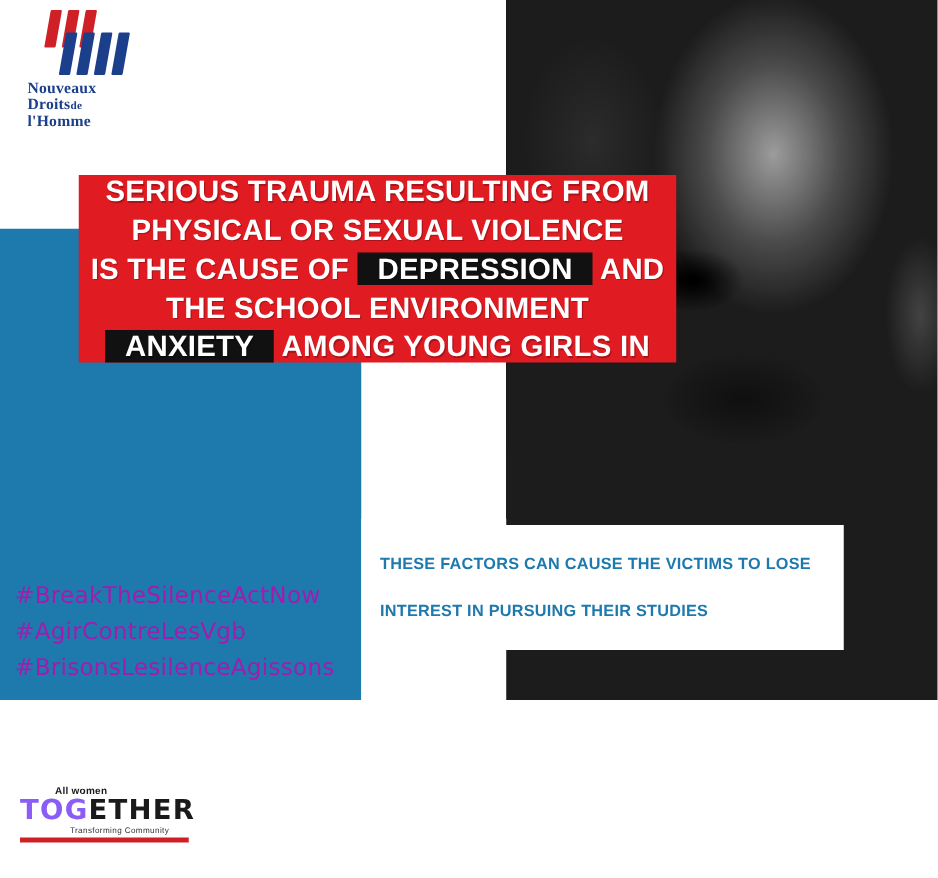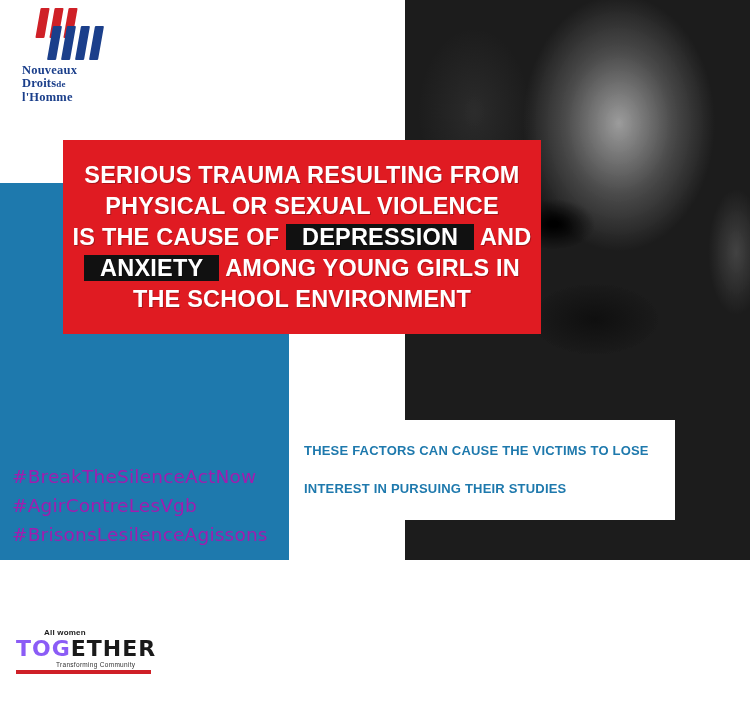--- a/index.html
+++ b/index.html
@@ -65,21 +65,21 @@
     color: #1b3f8b;
     font-size: 12.5px;
     line-height: 13px;
     letter-spacing: 0.2px;
   }
   .logo-text .small { font-size: 9px; font-weight: bold; }
 
   
   .red-banner {
     position: absolute;
-    left: 63px; top: 140px; width: 478px; height: 194px;
+    left: 63px; top: 140px; width: 478px; height: 150px;
     background: #e01b22;
     display: flex; flex-direction: column;
     align-items: center; justify-content: center;
     padding: 8px 10px;
   }
   .red-banner .line {
     color: #ffffff;
     font-weight: bold;
     font-size: 23.5px;
     line-height: 31px;
@@ -189,24 +189,24 @@
     <div class="line">
       <span>SERIOUS TRAUMA RESULTING FROM</span>
     </div>
     <div class="line">
       <span>PHYSICAL OR SEXUAL VIOLENCE</span>
     </div>
     <div class="line">
       <span>IS THE CAUSE OF </span><span class="hl">DEPRESSION</span><span> AND</span>
     </div>
     <div class="line">
+      <span>THE SCHOOL ENVIRONMENT</span>
+    </div>
+    <div class="line">
       <span class="hl">ANXIETY</span><span> AMONG YOUNG GIRLS IN</span>
-    </div>
-    <div class="line">
-      <span>THE SCHOOL ENVIRONMENT</span>
     </div>
   </div>
 
   <div class="sub-banner">
     <div class="line">THESE FACTORS CAN CAUSE THE VICTIMS TO LOSE</div>
     <div class="line">INTEREST IN PURSUING THEIR STUDIES</div>
   </div>
 
   <div class="hashtags">
     <div class="tag">#BreakTheSilenceActNow</div>

